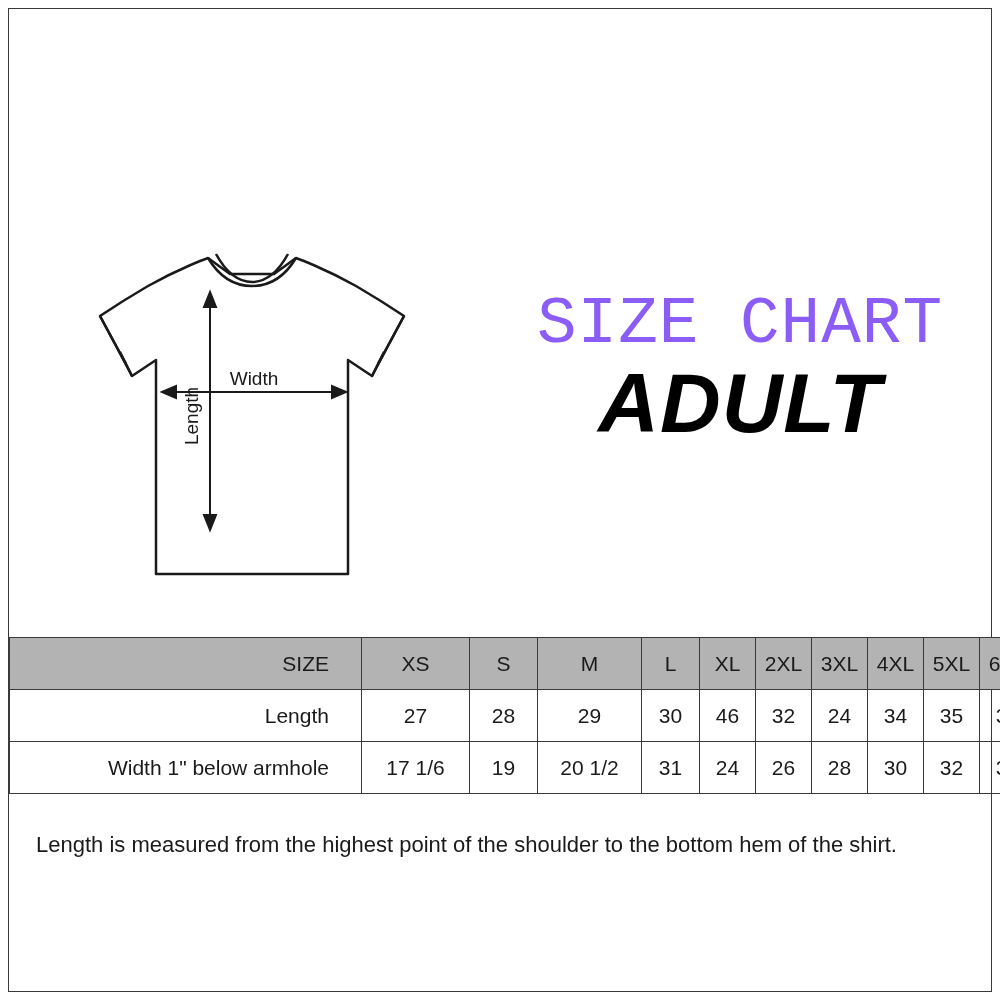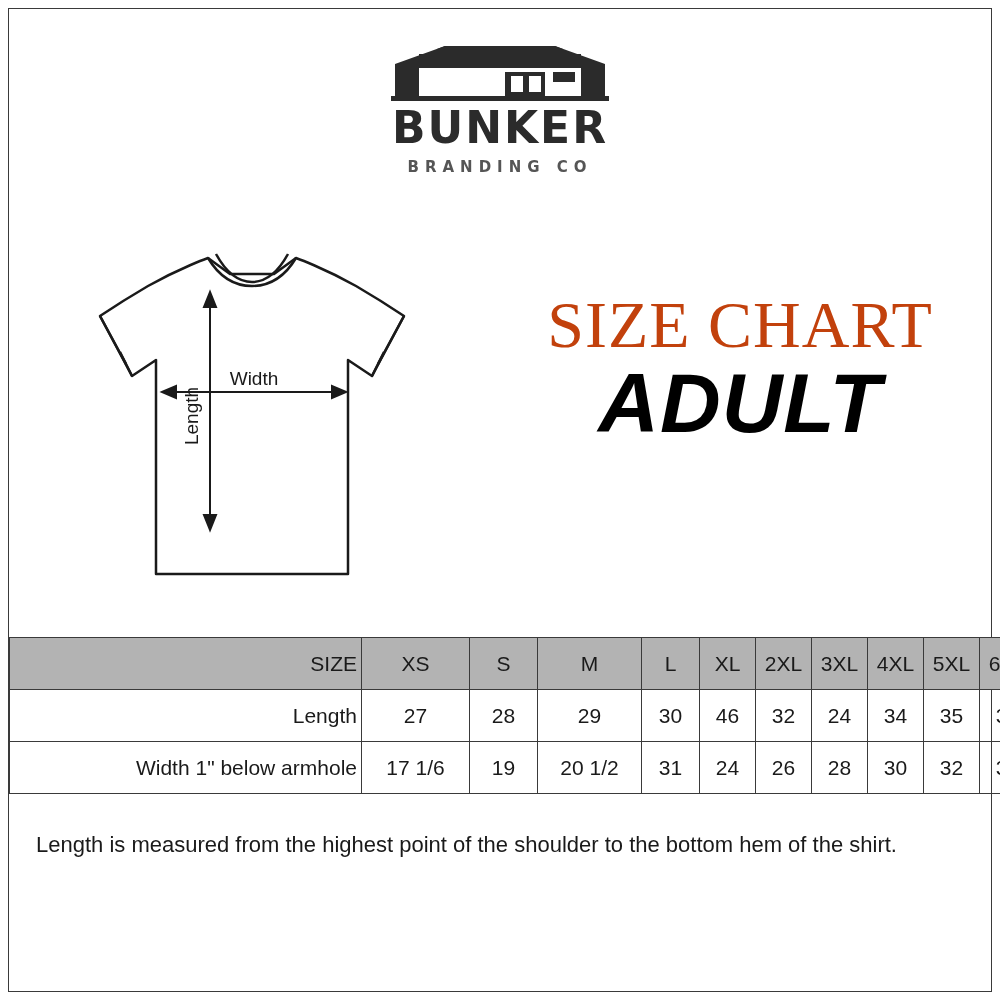--- a/index.html
+++ b/index.html
@@ -70,25 +70,25 @@
 
   
   .title-block {
     position: absolute;
     left: 520px;
     top: 290px;
     width: 440px;
     text-align: center;
   }
   .title-main {
-    font-family: Liberation Serif, serif;
+    font-family: Liberation Mono, monospace;
     font-weight: 300;
     font-size: 66px;
     letter-spacing: 1px;
-    color: #c2410c;
+    color: #8b5cf6;
     line-height: 1.05;
   }
   .title-sub {
     font-family: "Liberation Sans", sans-serif;
     font-weight: bold;
     font-style: italic;
     font-size: 84px;
     letter-spacing: 1px;
     color: #000000;
     line-height: 1.05;
@@ -117,21 +117,21 @@
     height: 52px;
     padding: 0 2px;
     box-sizing: border-box;
   }
   table.size-table thead th {
     background: #b3b3b3;
     font-weight: normal;
   }
   table.size-table .label-cell {
     text-align: right;
-    padding-right: 4px;
+    padding-right: 32px;
     width: 352px;
   }
   table.size-table thead .label-cell {
     background: #b3b3b3;
   }
   .col-xs  { width: 108px; }
   .col-s   { width: 68px; }
   .col-m   { width: 104px; }
   .col-l   { width: 58px; }
   .col-xl  { width: 56px; }
@@ -154,38 +154,20 @@
     color: #1a1a1a;
     margin-bottom: 18px;
   }
 </style>
 </head>
 <body>
 
 <div class="page">
   <div class="frame"></div>
 
-  <div class="logo-block">
-    <svg class="logo-mark" width="230" height="70" viewBox="0 0 230 70">
-      <g fill="#2b2b2b">
-        <polygon points="10,62 10,30 60,12 170,12 220,30 220,62 196,62 196,34 34,34 34,62"></polygon>
-        <rect x="34" y="20" width="162" height="4"></rect>
-        <rect x="40" y="26" width="150" height="3"></rect>
-        <polygon points="60,12 60,34 52,34 52,15"></polygon>
-        <polygon points="170,12 170,34 178,34 178,15"></polygon>
-        <rect x="120" y="38" width="40" height="24"></rect>
-        <rect x="168" y="38" width="22" height="10"></rect>
-        <rect x="126" y="42" width="12" height="16" fill="#ffffff"></rect>
-        <rect x="144" y="42" width="12" height="16" fill="#ffffff"></rect>
-        <rect x="6" y="62" width="218" height="5"></rect>
-      </g>
-    </svg>
-    <div class="logo-name">BUNKER</div>
-    <div class="logo-sub">BRANDING CO</div>
-  </div>
 
   <div class="shirt-wrap">
     <svg width="400" height="370" viewBox="0 0 400 370">
       <g fill="none" stroke="#1a1a1a" stroke-width="2.5" stroke-linejoin="round">
 
         <path d="M148,28
                  C148,28 120,38 88,56
                  C64,70 40,86 40,86
                  L72,146
                  L96,130

